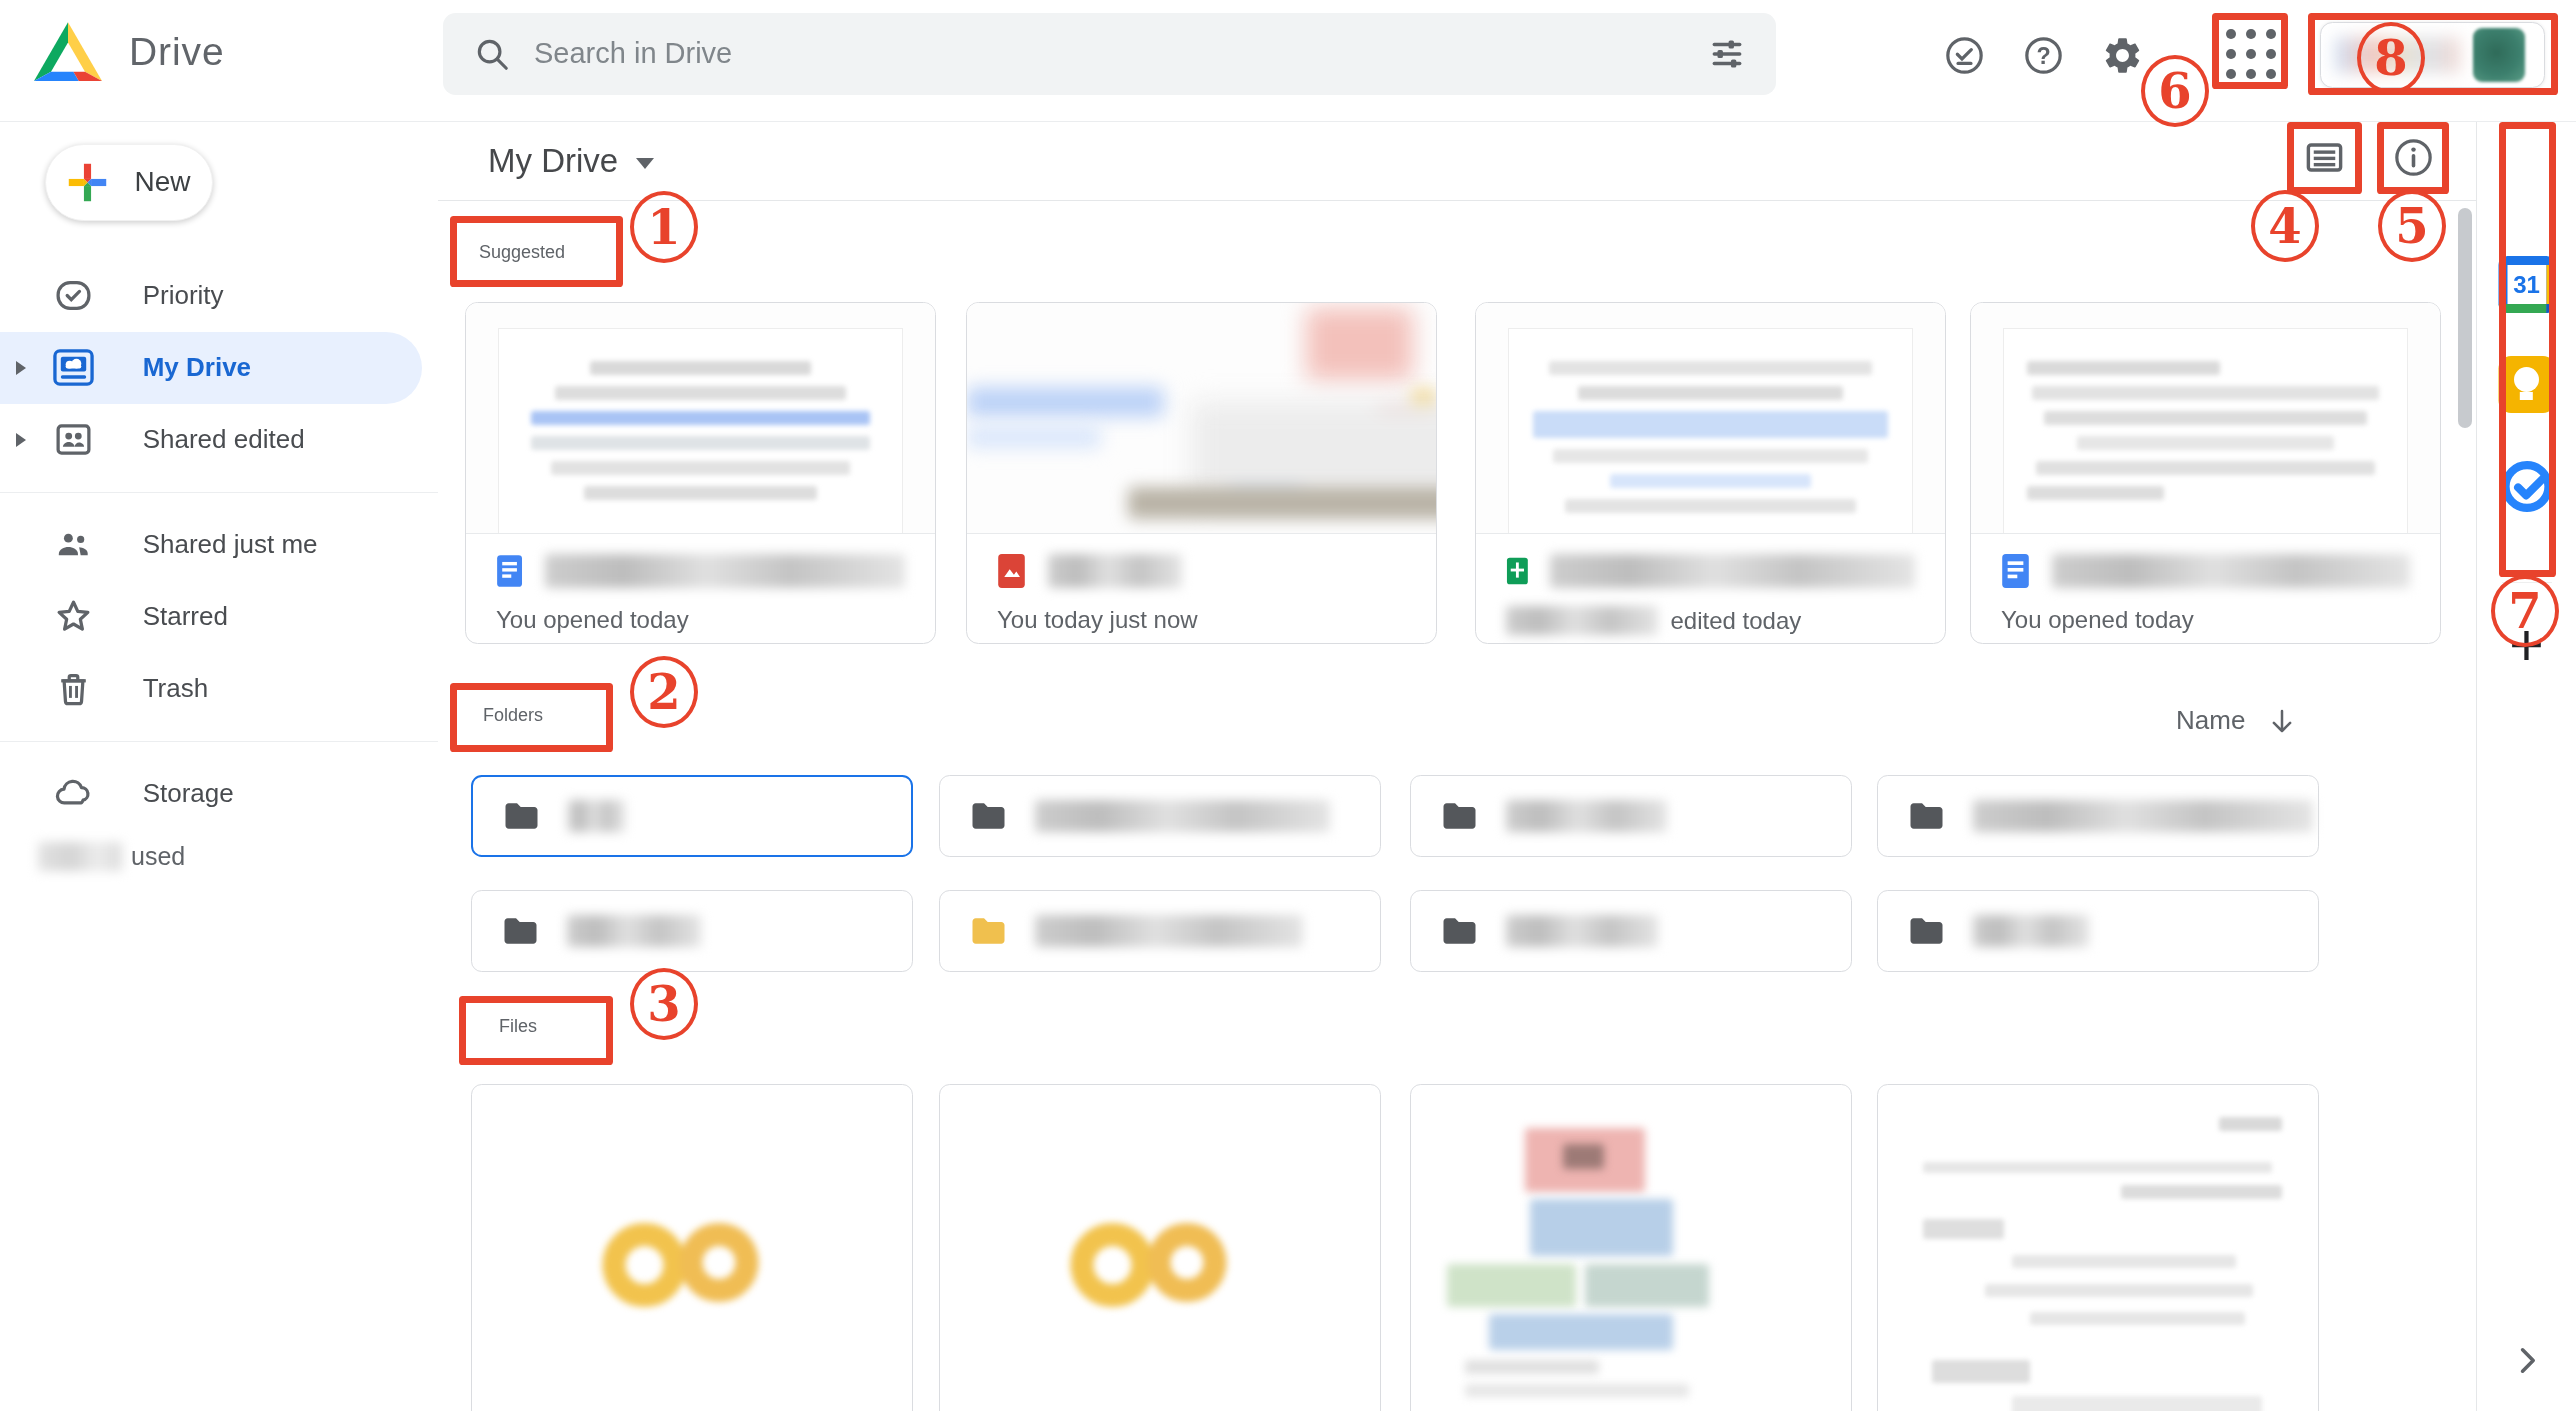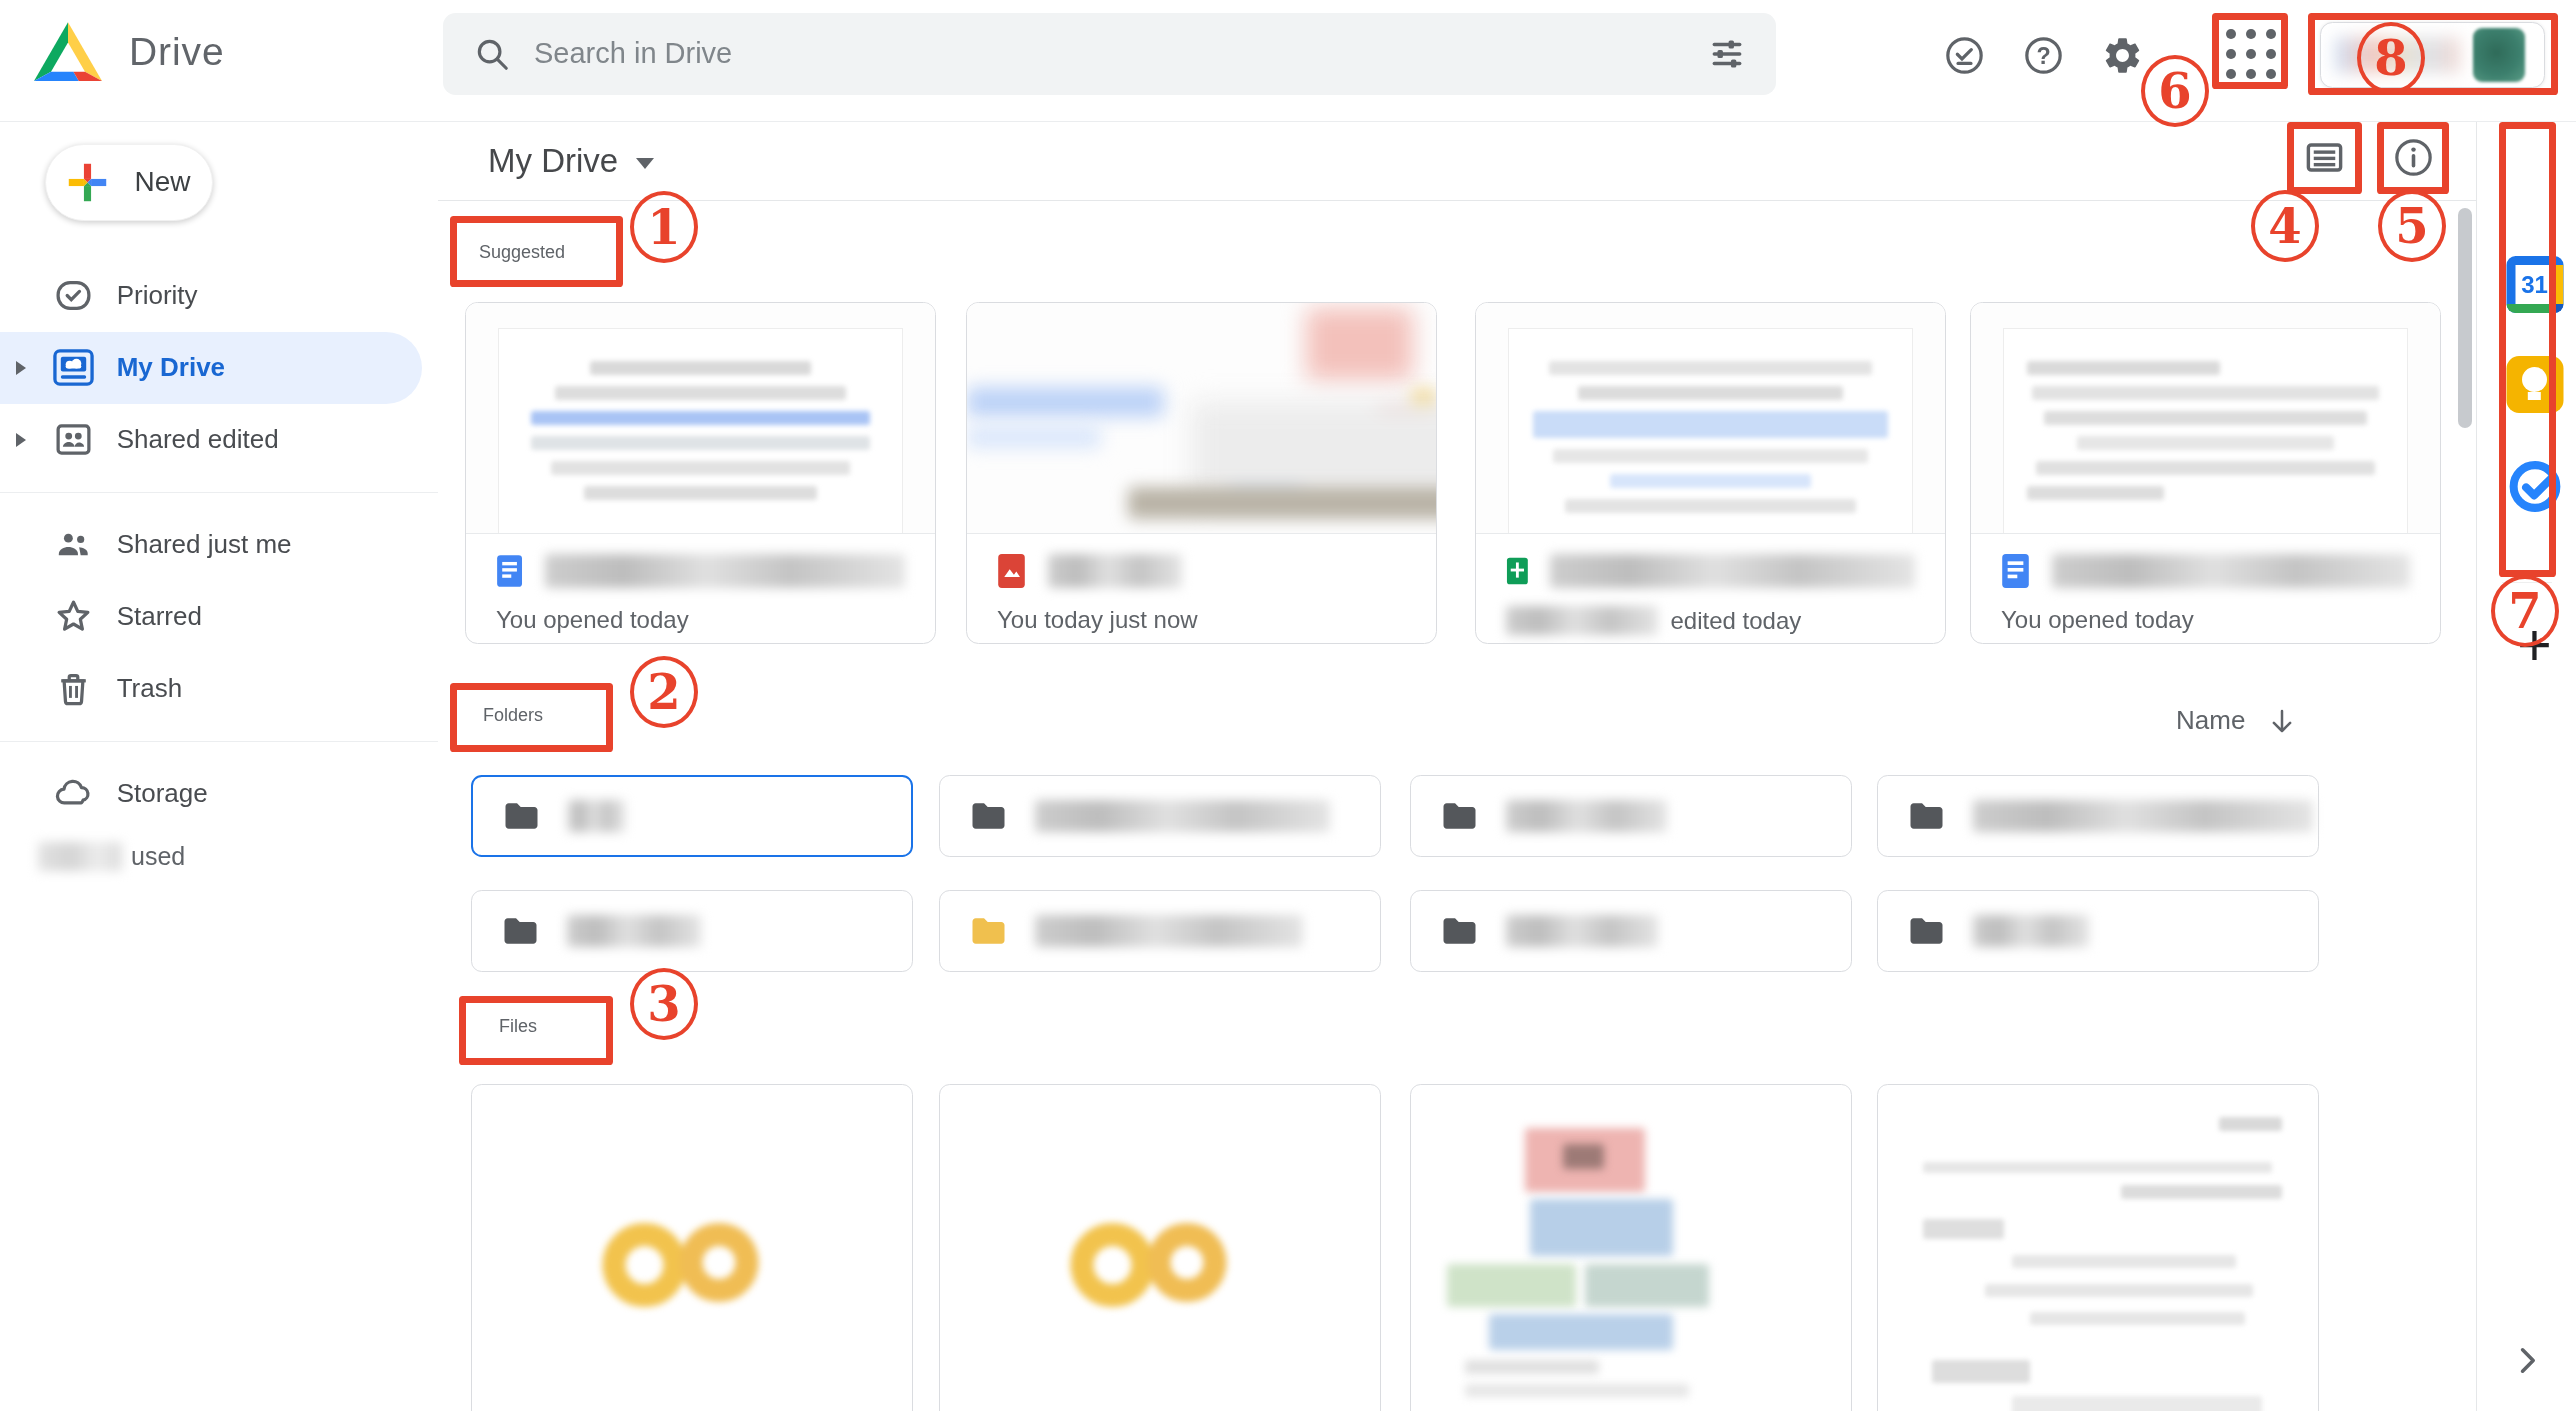--- a/index.html
+++ b/index.html
@@ -34,21 +34,21 @@
   .new-btn{margin:21.5px 0 0 45px;width:168px;height:77px;border-radius:39px;background:#fff;
     border:0.9px solid #f1f1f1;box-shadow:0 1.8px 6.3px rgba(0,0,0,.20);display:flex;align-items:center;
     justify-content:center;gap:26px;cursor:pointer;}
   .new-label{font-size:28px;color:#3c4043;}
   .nav{margin-top:39px;}
   .nav-item{height:72px;display:flex;align-items:center;cursor:pointer;position:relative;}
   .nav-item .arrow{width:19.7px;margin-left:16px;}
   .tri-r{width:0;height:0;border-left:10.7px solid #5f6368;border-top:7.2px solid transparent;
     border-bottom:7.2px solid transparent;}
   .nav-item .nicon{width:43px;margin-left:16px;display:flex;justify-content:center;}
-  .nav-item .nlabel{margin-left:22px;font-size:26px;color:#494c50;}
+  .nav-item .nlabel{margin-left:48px;font-size:26px;color:#494c50;}
   .nav-item.sel{background:#e8f0fe;width:422px;border-radius:0 41px 41px 0;}
   .nav-item.sel .nlabel{color:#1967d2;font-weight:bold;}
   .sdiv{border-top:1.8px solid #eceef0;margin:16px 0;}
   .storage-used{margin:12.5px 0 0 38px;display:flex;align-items:center;gap:9px;
     font-size:25px;color:#5f6368;}
 
   
   .toolbar{position:absolute;left:438px;top:122px;width:2038px;height:79px;background:#fff;
     border-bottom:1.8px solid #e5e7e9;}
   .page-title{position:absolute;left:50px;top:19.7px;display:flex;align-items:center;gap:18px;cursor:pointer;}
@@ -88,21 +88,21 @@
     border:1.8px solid #dadce0;border-radius:10.7px;overflow:hidden;cursor:pointer;}
   .pretzel{position:absolute;left:50%;top:134px;transform:translateX(-50%);width:179px;height:93px;
     filter:blur(3.6px);}
   .ring{position:absolute;top:3.6px;width:84px;height:84px;border:23px solid #f2c34d;border-radius:50%;}
   .flow{position:absolute;filter:blur(4.5px);border-radius:3.6px;}
   .dline{position:absolute;filter:blur(2.7px);border-radius:2.7px;background:#e6e6e6;}
 
   
   .rail{position:absolute;left:2476px;top:122px;width:100px;height:1290px;background:#fff;
     border-left:1.8px solid #e5e7e9;}
-  .rail-icon{position:absolute;left:50%;transform:translateX(-50%);cursor:pointer;margin-left:8px;}
+  .rail-icon{position:absolute;left:50%;transform:translateX(-50%);cursor:pointer;}
   .cal{width:57px;height:57px;position:relative;border-radius:9px;overflow:hidden;background:#1a73e8;}
   .cal-white{position:absolute;left:9px;top:9px;width:39px;height:39px;background:#fff;
     display:flex;align-items:center;justify-content:center;font-size:24px;font-weight:bold;color:#1a73e8;}
   .cal-y{position:absolute;right:0;top:9px;width:9px;height:39px;background:#fbbc04;}
   .cal-g{position:absolute;left:0;bottom:0;width:48px;height:9px;background:#34a853;}
   .cal-f{position:absolute;right:0;bottom:0;width:9px;height:9px;background:#185abc;}
   .keep{width:57px;height:57px;border-radius:12.5px;background:#f5b400;position:relative;}
   .keep i{position:absolute;left:50%;top:10.7px;transform:translateX(-50%);width:25px;height:25px;
     border-radius:50%;background:#fff;}
   .keep u{position:absolute;left:50%;top:36px;transform:translateX(-50%);width:13.4px;height:8px;background:#fff;}

